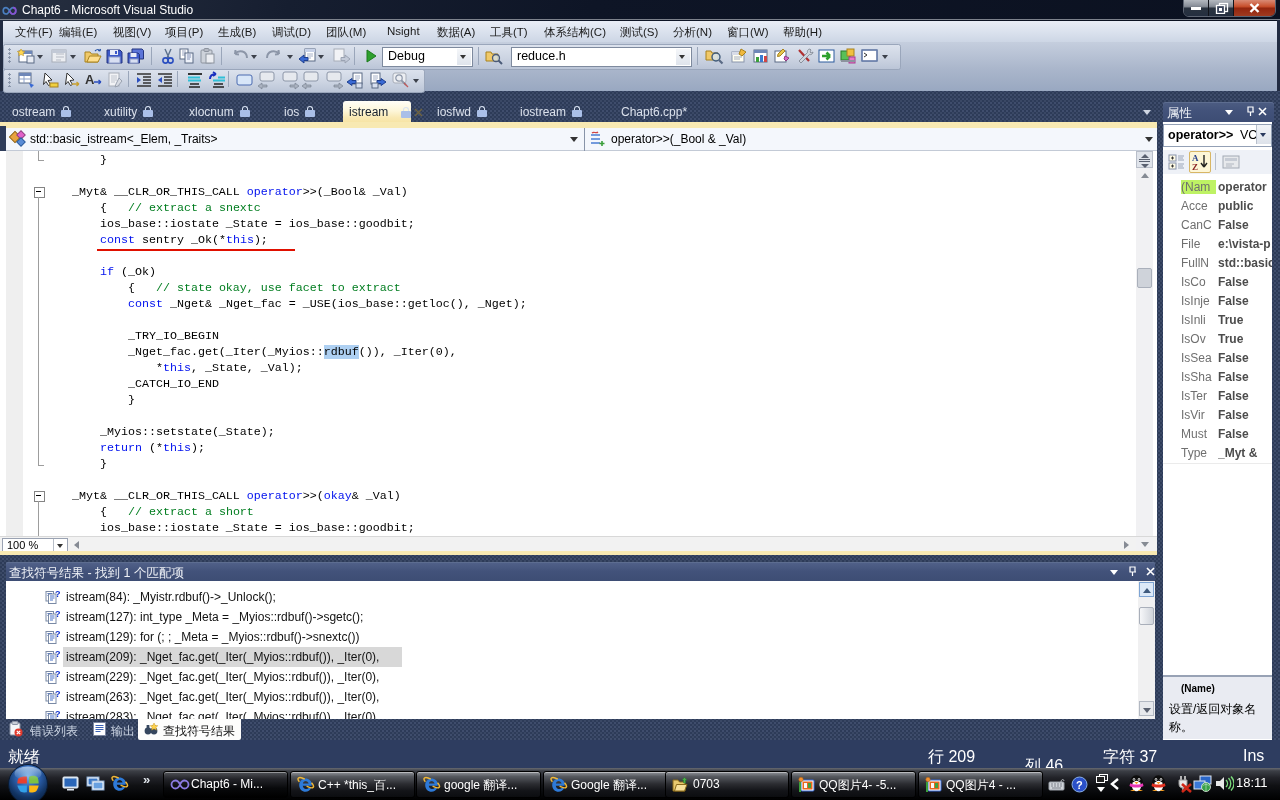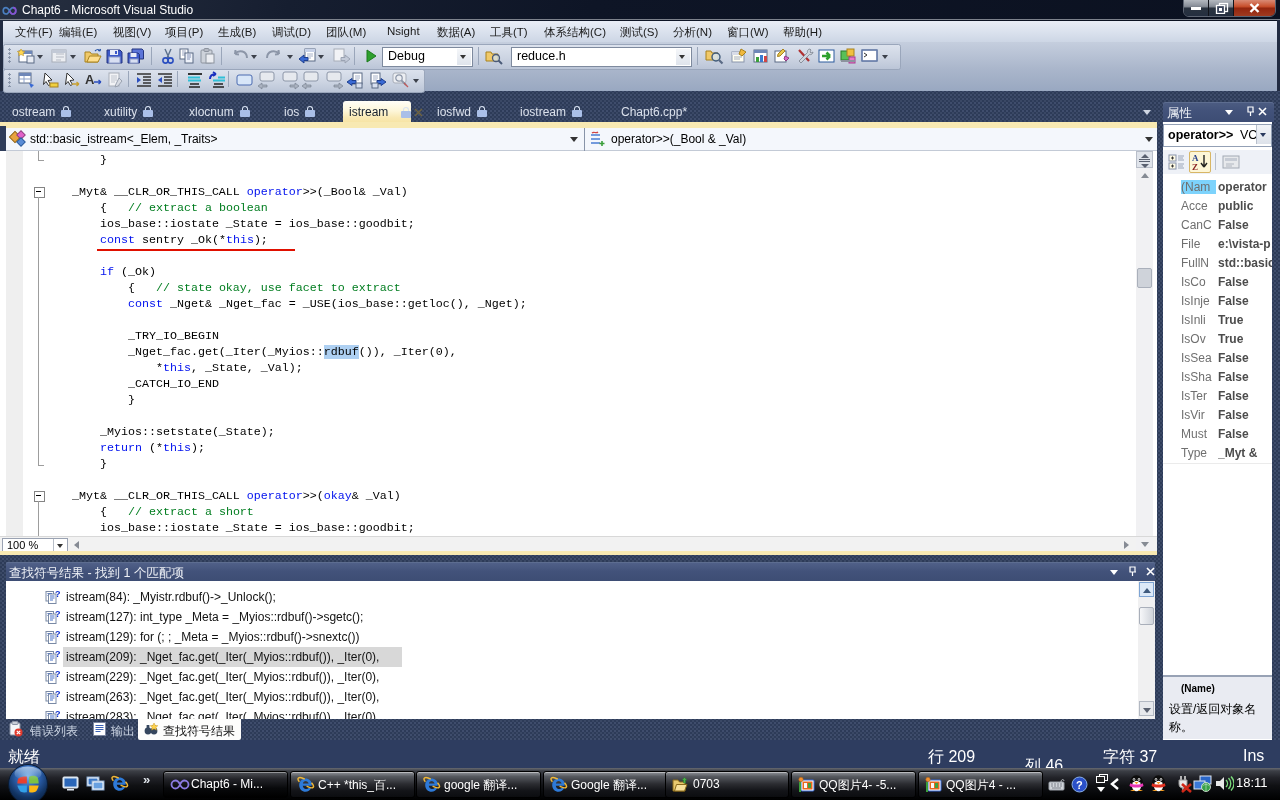--- a/index.html
+++ b/index.html
@@ -372,21 +372,21 @@
  <path d="M13 11 v5 M10.5 13.5 h5" stroke="#3a9e3a" stroke-width="1.6"></path>
 </svg></span>
 <span style="position:absolute;left:607px;top:4px">operator&gt;&gt;(_Bool &amp; _Val)</span>
 <div class="arr" style="left:1141px;top:9px;border-left:4px solid transparent;border-right:4px solid transparent;border-top:5px solid #333"></div>
 </div>
 <div class="abs" id="edgeL"></div>
 <div class="abs" id="editor">
       <div id="gutter"></div>
       <div class="ln" style="top:1px">        }</div>
       <div class="ln" style="top:33px">    _Myt&amp; __CLR_OR_THIS_CALL <span class="kw">operator</span>&gt;&gt;(_Bool&amp; _Val)</div>
-      <div class="ln" style="top:49px">        {   <span class="cm">// extract a boolean</span></div>
+      <div class="ln" style="top:49px">        {   <span class="cm">// extract a snextc</span></div>
       <div class="ln" style="top:65px">        ios_base::iostate _State = ios_base::goodbit;</div>
       <div class="ln" style="top:81px">        <span class="kw">const</span> sentry _Ok(*<span class="kw">this</span>);</div>
       <div class="ln" style="top:113px">        <span class="kw">if</span> (_Ok)</div>
       <div class="ln" style="top:129px">            {   <span class="cm">// state okay, use facet to extract</span></div>
       <div class="ln" style="top:145px">            <span class="kw">const</span> _Nget&amp; _Nget_fac = _USE(ios_base::getloc(), _Nget);</div>
       <div class="ln" style="top:177px">            _TRY_IO_BEGIN</div>
       <div class="ln" style="top:193px">            _Nget_fac.get(_Iter(_Myios::<span class="hl">rdbuf</span>()), _Iter(0),</div>
       <div class="ln" style="top:209px">                *<span class="kw">this</span>, _State, _Val);</div>
       <div class="ln" style="top:225px">            _CATCH_IO_END</div>
       <div class="ln" style="top:241px">            }</div>
@@ -589,21 +589,21 @@
  <svg width="22" height="20" viewBox="0 0 22 20">
               <rect x="2" y="4" width="16" height="12" fill="#e7e9ec" stroke="#a2a9b4"></rect>
               <rect x="4" y="6" width="12" height="3" fill="#c6cbd4"></rect>
               <path d="M5 12 h8 M5 14 h6" stroke="#b0b6c0"></path>
             </svg>
 </div>
 </div>
   <div id="pgrid">
           <div class="prleft"></div>
           <div class="pr" style="top:0px">
-            <span class="l" style="background:#7dd3fc">(Nam</span>
+            <span class="l" style="background:#bef264">(Nam</span>
             <span class="v">operator</span>
           </div>
           <div class="pr" style="top:19px">
             <span class="l" style="">Acce</span>
             <span class="v">public</span>
           </div>
           <div class="pr" style="top:38px">
             <span class="l" style="">CanC</span>
             <span class="v">False</span>
           </div>

